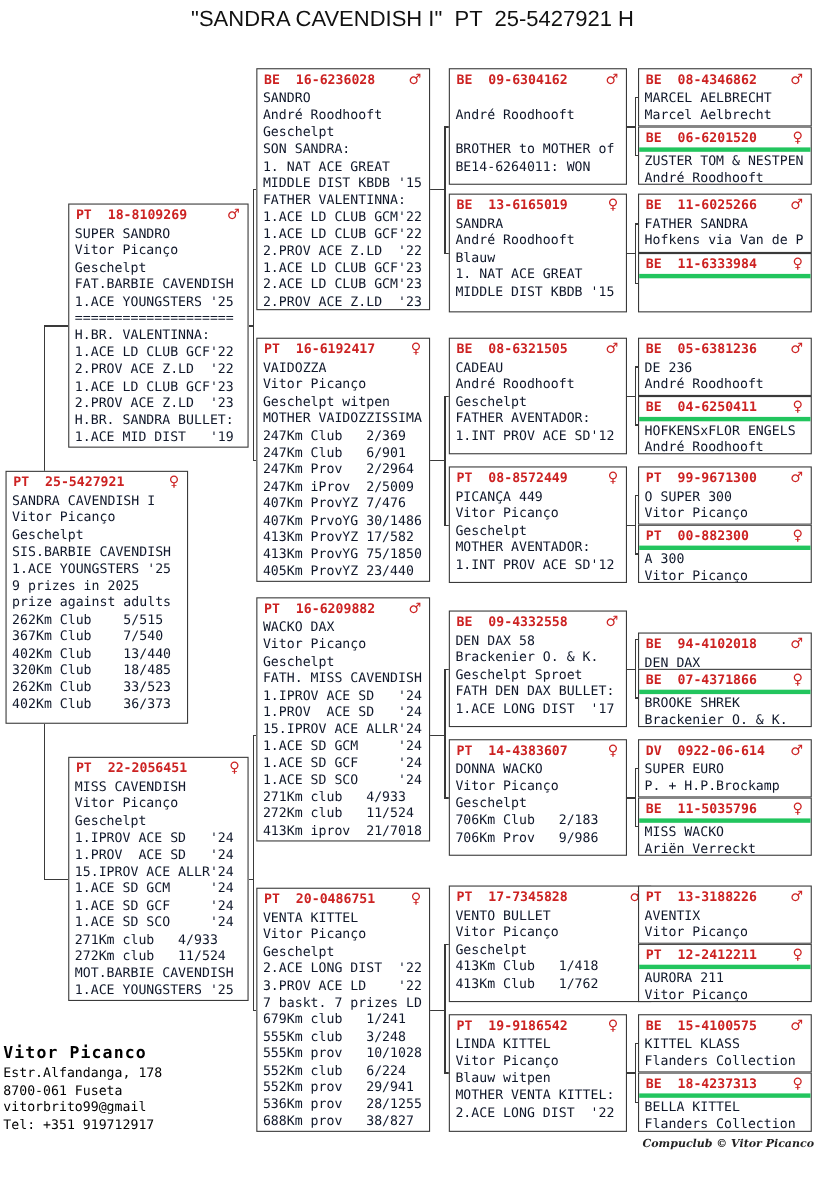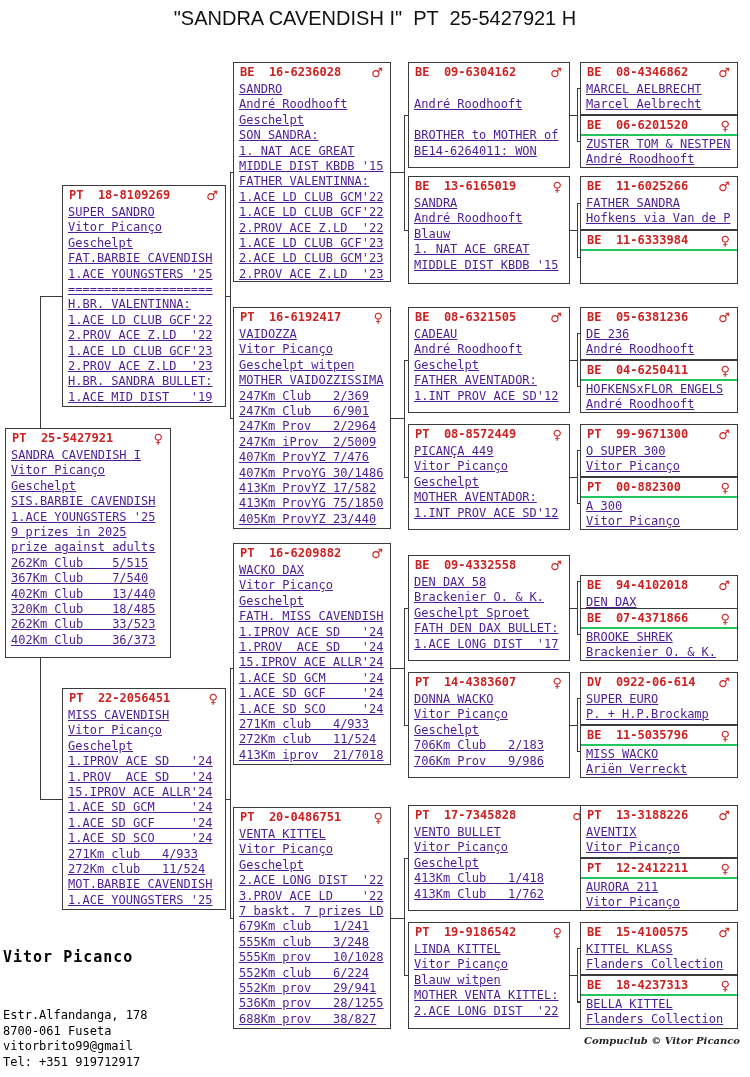--- a/index.html
+++ b/index.html
@@ -5,28 +5,28 @@
   html,body{margin:0;padding:0;background:#ffffff;}
   body{width:750px;height:1077px;position:relative;font-family:"DejaVu Sans Mono",monospace;}
   .page{position:absolute;left:0;top:0;width:750px;height:1077px;background:#fff;}
   .title{position:absolute;left:0;top:7px;width:750px;text-align:center;
          font-family:"Liberation Sans",sans-serif;font-size:20px;color:#111;white-space:pre;}
   svg.connectors{position:absolute;left:0;top:0;pointer-events:none;}
   .box{position:absolute;border:1px solid #3a3a3a;background:#fff;box-sizing:border-box;overflow:hidden;}
   .hdr{display:flex;justify-content:space-between;align-items:flex-end;
        padding:2px 7px 1px 6px;color:var(--accent,#cc2222);
        font:bold 12px/15px "DejaVu Sans Mono",monospace;white-space:pre;}
-  .hdr-line{border-bottom:2px solid #22c55e;}
+  .hdr-line{border-bottom:4px solid #22c55e;}
   .ring{white-space:pre;}
   .sex{font-family:"DejaVu Sans",sans-serif;font-size:13px;line-height:14px;}
   .bd{padding:1px 0 0 5px;font:12px/15.4px "DejaVu Sans Mono",monospace;
-      white-space:pre;color:#4c1d95;text-decoration:underline;}
+      white-space:pre;color:#0f172a;}
   .owner{position:absolute;left:3px;top:946px;color:#000000;}
   .owner-name{font:bold 15px/22px "DejaVu Sans Mono",monospace;letter-spacing:1px;}
-  .owner-details{font:12px/15.5px "DejaVu Sans Mono",monospace;white-space:pre;margin-top:40px;}
+  .owner-details{font:12px/15.5px "DejaVu Sans Mono",monospace;white-space:pre;}
   .footer{position:absolute;right:10px;top:1035px;
           font:bold italic 10px "DejaVu Serif",serif;color:#222;}
 </style>
 </head>
 <body>
 
 <div class="page">
 
   <div class="title">"SANDRA CAVENDISH I"  PT  25-5427921 H</div>
 

